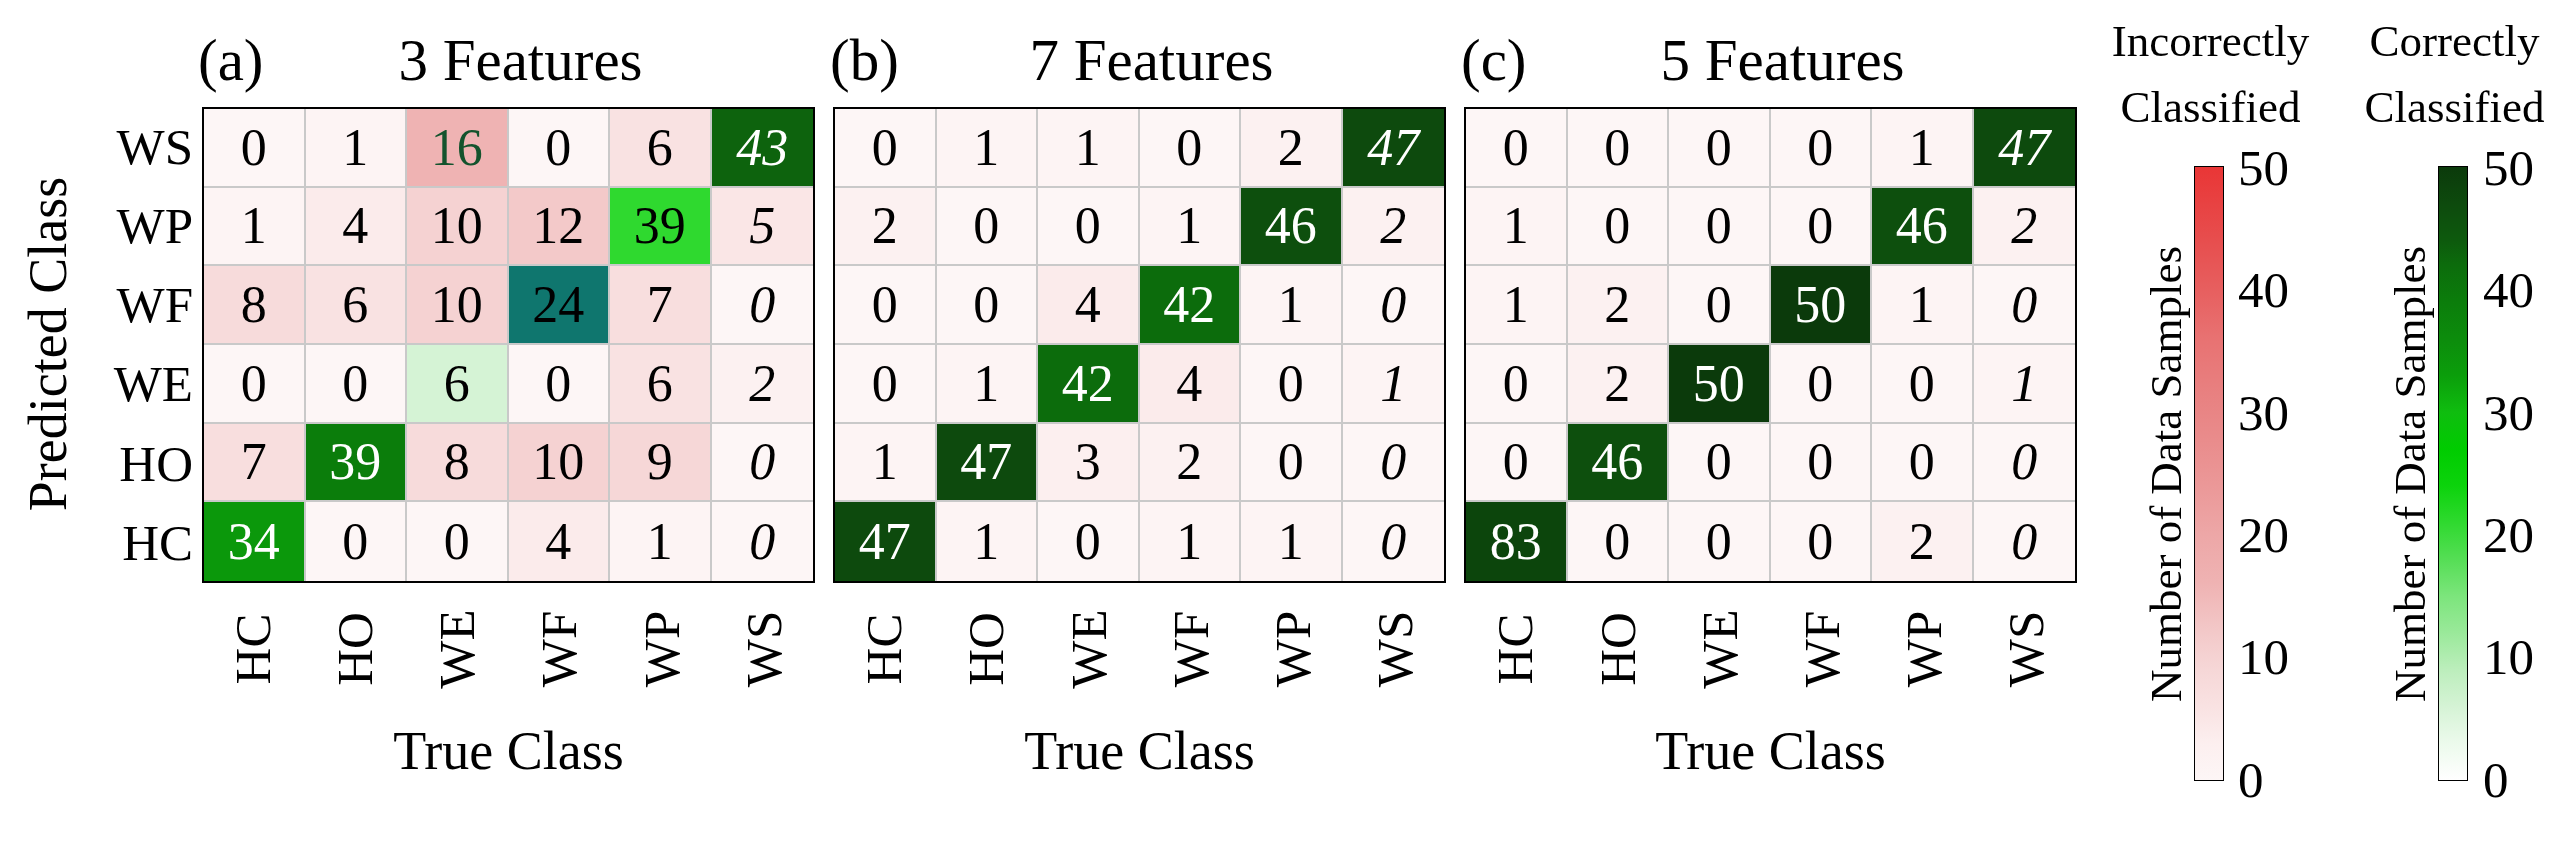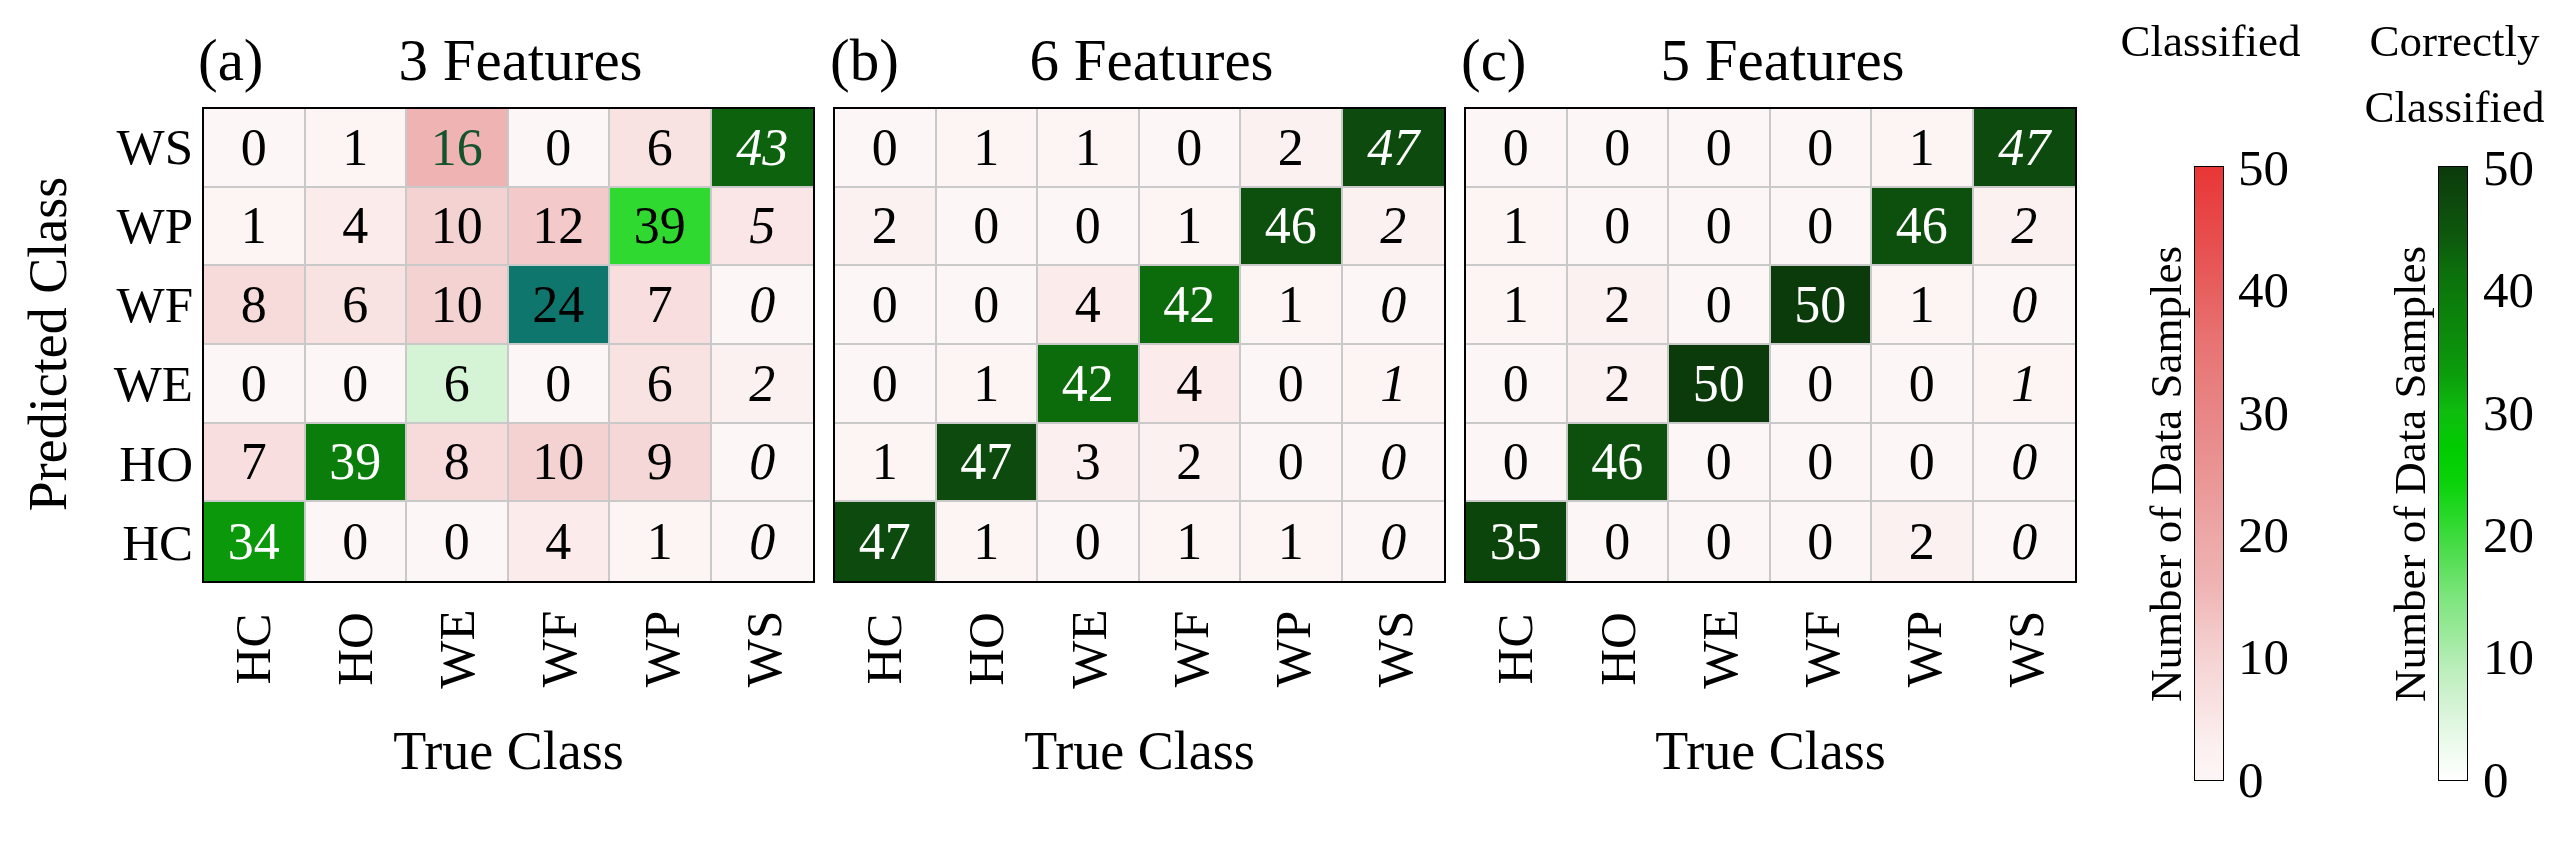--- a/index.html
+++ b/index.html
@@ -80,21 +80,21 @@
         <div class="cell" style="background: rgb(253, 246, 246); color: rgb(0, 0, 0);">0</div>
       </div>
       <div class="vtext col-label" style="left: 253px; top: 649px;">HC</div>
       <div class="vtext col-label" style="left: 355px; top: 649px;">HO</div>
       <div class="vtext col-label" style="left: 457px; top: 649px;">WE</div>
       <div class="vtext col-label" style="left: 559px; top: 649px;">WF</div>
       <div class="vtext col-label" style="left: 662px; top: 649px;">WP</div>
       <div class="vtext col-label" style="left: 764px; top: 649px;">WS</div>
       <div class="true-class" style="left: 202px; top: 720px; width: 613px;">True Class</div>
       <div class="panel-tag" style="left: 830px; top: 31px;">(b)</div>
-      <div class="panel-title" style="left: 882px; top: 31px; width: 539px;">6 Features</div>
+      <div class="panel-title" style="left: 882px; top: 31px; width: 539px;">7 Features</div>
       <div class="matrix" style="left: 833px; top: 107px; width: 613px; height: 476px;">
         <div class="cell" style="background: rgb(253, 246, 246); color: rgb(0, 0, 0);">0</div>
         <div class="cell" style="background: rgb(253, 244, 244); color: rgb(0, 0, 0);">1</div>
         <div class="cell" style="background: rgb(253, 244, 244); color: rgb(0, 0, 0);">1</div>
         <div class="cell" style="background: rgb(253, 246, 246); color: rgb(0, 0, 0);">0</div>
         <div class="cell" style="background: rgb(252, 241, 241); color: rgb(0, 0, 0);">2</div>
         <div class="cell" style="background: rgb(13, 74, 13); color: rgb(255, 255, 255);">47</div>
         <div class="cell" style="background: rgb(252, 241, 241); color: rgb(0, 0, 0);">2</div>
         <div class="cell" style="background: rgb(253, 246, 246); color: rgb(0, 0, 0);">0</div>
         <div class="cell" style="background: rgb(253, 246, 246); color: rgb(0, 0, 0);">0</div>
@@ -159,21 +159,21 @@
         <div class="cell" style="background: rgb(11, 58, 11); color: rgb(255, 255, 255);">50</div>
         <div class="cell" style="background: rgb(253, 246, 246); color: rgb(0, 0, 0);">0</div>
         <div class="cell" style="background: rgb(253, 246, 246); color: rgb(0, 0, 0);">0</div>
         <div class="cell" style="background: rgb(253, 244, 244); color: rgb(0, 0, 0);">1</div>
         <div class="cell" style="background: rgb(253, 246, 246); color: rgb(0, 0, 0);">0</div>
         <div class="cell" style="background: rgb(13, 79, 13); color: rgb(255, 255, 255);">46</div>
         <div class="cell" style="background: rgb(253, 246, 246); color: rgb(0, 0, 0);">0</div>
         <div class="cell" style="background: rgb(253, 246, 246); color: rgb(0, 0, 0);">0</div>
         <div class="cell" style="background: rgb(253, 246, 246); color: rgb(0, 0, 0);">0</div>
         <div class="cell" style="background: rgb(253, 246, 246); color: rgb(0, 0, 0);">0</div>
-        <div class="cell" style="background: rgb(12, 69, 12); color: rgb(255, 255, 255);">35</div>
+        <div class="cell" style="background: rgb(12, 69, 12); color: rgb(255, 255, 255);">83</div>
         <div class="cell" style="background: rgb(253, 246, 246); color: rgb(0, 0, 0);">0</div>
         <div class="cell" style="background: rgb(253, 246, 246); color: rgb(0, 0, 0);">0</div>
         <div class="cell" style="background: rgb(253, 246, 246); color: rgb(0, 0, 0);">0</div>
         <div class="cell" style="background: rgb(252, 241, 241); color: rgb(0, 0, 0);">2</div>
         <div class="cell" style="background: rgb(253, 246, 246); color: rgb(0, 0, 0);">0</div>
       </div>
       <div class="vtext col-label" style="left: 1515px; top: 649px;">HC</div>
       <div class="vtext col-label" style="left: 1618px; top: 649px;">HO</div>
       <div class="vtext col-label" style="left: 1720px; top: 649px;">WE</div>
       <div class="vtext col-label" style="left: 1822px; top: 649px;">WF</div>
@@ -182,20 +182,21 @@
       <div class="true-class" style="left: 1464px; top: 720px; width: 613px;">True Class</div>
       <div class="row-label" style="left: 49px; top: 107px; width: 144px; height: 79px;">WS</div>
       <div class="row-label" style="left: 49px; top: 186px; width: 144px; height: 79px;">WP</div>
       <div class="row-label" style="left: 49px; top: 265px; width: 144px; height: 79px;">WF</div>
       <div class="row-label" style="left: 49px; top: 344px; width: 144px; height: 79px;">WE</div>
       <div class="row-label" style="left: 49px; top: 424px; width: 144px; height: 79px;">HO</div>
       <div class="row-label" style="left: 49px; top: 503px; width: 144px; height: 79px;">HC</div>
     </div>
   <div id="colorbars">
       <div class="cb-header" style="left: 1981px; top: 8.2px; width: 459px;">
+        <div>Incorrectly</div>
         <div>Classified</div>
       </div>
       <div class="cb-bar" style="left: 2194px; top: 166px; height: 615px; background: linear-gradient(to top, rgb(253, 246, 246) 0%, rgb(252, 239, 239) 6%, rgb(249, 226, 226) 12%, rgb(246, 215, 215) 18%, rgb(243, 201, 201) 24%, rgb(239, 179, 179) 32%, rgb(237, 167, 167) 40%, rgb(235, 152, 152) 48%, rgb(233, 139, 139) 56%, rgb(232, 127, 127) 64%, rgb(232, 114, 114) 72%, rgb(231, 95, 95) 80%, rgb(231, 78, 78) 88%, rgb(232, 66, 66) 94%, rgb(233, 54, 54) 100%);"></div>
       <div class="cb-tick" style="left: 2238px; top: 168px;">50</div>
       <div class="cb-tick" style="left: 2238px; top: 290px;">40</div>
       <div class="cb-tick" style="left: 2238px; top: 413px;">30</div>
       <div class="cb-tick" style="left: 2238px; top: 535px;">20</div>
       <div class="cb-tick" style="left: 2238px; top: 657px;">10</div>
       <div class="cb-tick" style="left: 2238px; top: 780px;">0</div>
       <div class="vtext cb-axis-label" style="left: 2166px; top: 474px;">Number of Data Samples</div>

